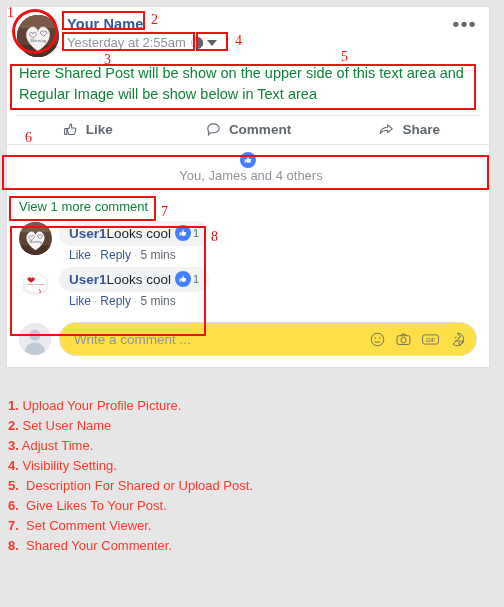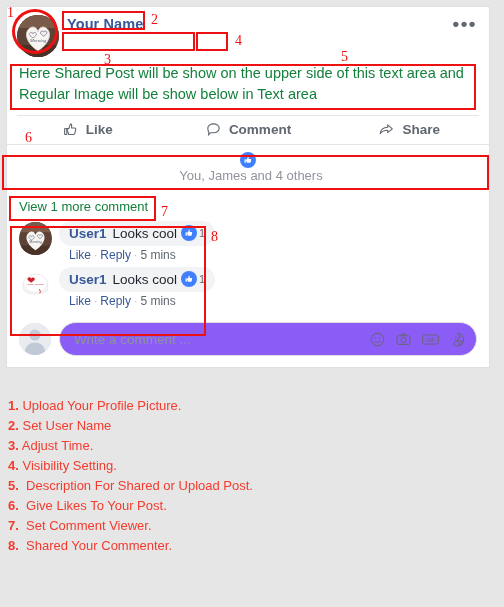--- a/index.html
+++ b/index.html
@@ -185,21 +185,20 @@
     position: relative;
   }
   .c-user {
     color: #385898;
     font-weight: bold;
     font-size: 13.5px;
   }
   .c-text {
     color: #1d2129;
     font-size: 13.5px;
-    margin-left: 6px;
   }
   .c-likepill {
     display: inline-flex;
     align-items: center;
     margin-left: 4px;
   }
   .c-likecount {
     font-size: 11px;
     color: #65676b;
     margin-left: 2px;
@@ -234,21 +233,21 @@
     margin-right: 8px;
   }
   .comp-box {
     flex: 1;
     border: 1px solid #dddfe2;
     border-radius: 17px;
     height: 32px;
     display: flex;
     align-items: center;
     padding: 0 10px 0 12px;
-    background: #8b5cf6;
+    background: #fde047;
   }
   .comp-input {
     flex: 1;
     border: 0;
     outline: none;
     font-family: "Liberation Sans", sans-serif;
     font-size: 13.5px;
     color: #1d2129;
     background: transparent;
   }
@@ -317,20 +316,32 @@
           <path d="M12.5 18.5 c1-1.6 3-1.3 3.4.2 .4-1.5 2.4-1.8 3.4-.2 .8 1.4-1.3 3-3.4 4.4 -2.1-1.4-4.2-3-3.4-4.4 z" fill="none" stroke="#6a6f86" stroke-width="0.7"></path>
           <path d="M23.5 17 c.9-1.5 2.8-1.2 3.2.2 .4-1.4 2.2-1.7 3.1-.2 .7 1.3-1.2 2.8-3.1 4.1 -2-1.3-3.9-2.8-3.2-4.1 z" fill="none" stroke="#6a6f86" stroke-width="0.7"></path>
           <text x="21" y="27" font-size="4.6" fill="#555b74" text-anchor="middle" font-family="'Liberation Serif',serif" font-style="italic">Morning</text>
         </svg>
       </div>
     </div>
 
     <div class="header-text">
       <div class="author-row">
         <span class="author-name">Your Name</span>
+      </div>
+      <div class="meta-row">
+        <span class="timestamp">Yesterday at 2:55am</span>
+        <span class="globe-icon">
+          <svg width="14" height="14" viewBox="0 0 16 16">
+            <circle cx="8" cy="8" r="6.6" fill="#5b5f66"></circle>
+            <path d="M8 1.4 a6.6 6.6 0 0 0 0 13.2 z" fill="#e9eaec"></path>
+            <path d="M8 1.4 a6.6 6.6 0 0 1 0 13.2" fill="none" stroke="#3f4348" stroke-width="0.7"></path>
+            <path d="M3.2 4.6 h9.6 M3.2 11.4 h9.6" stroke="#8b9097" stroke-width="0.6" fill="none"></path>
+          </svg>
+        </span>
+        <span class="caret"></span>
       </div>
     </div>
 
     <div class="menu-dots">•••</div>
   </div>
 
   <div class="post-body">Here Shared Post will be show on the upper side of this text area and Regular Image will be show below in Text area</div>
 
   <div class="divider"></div>
 

